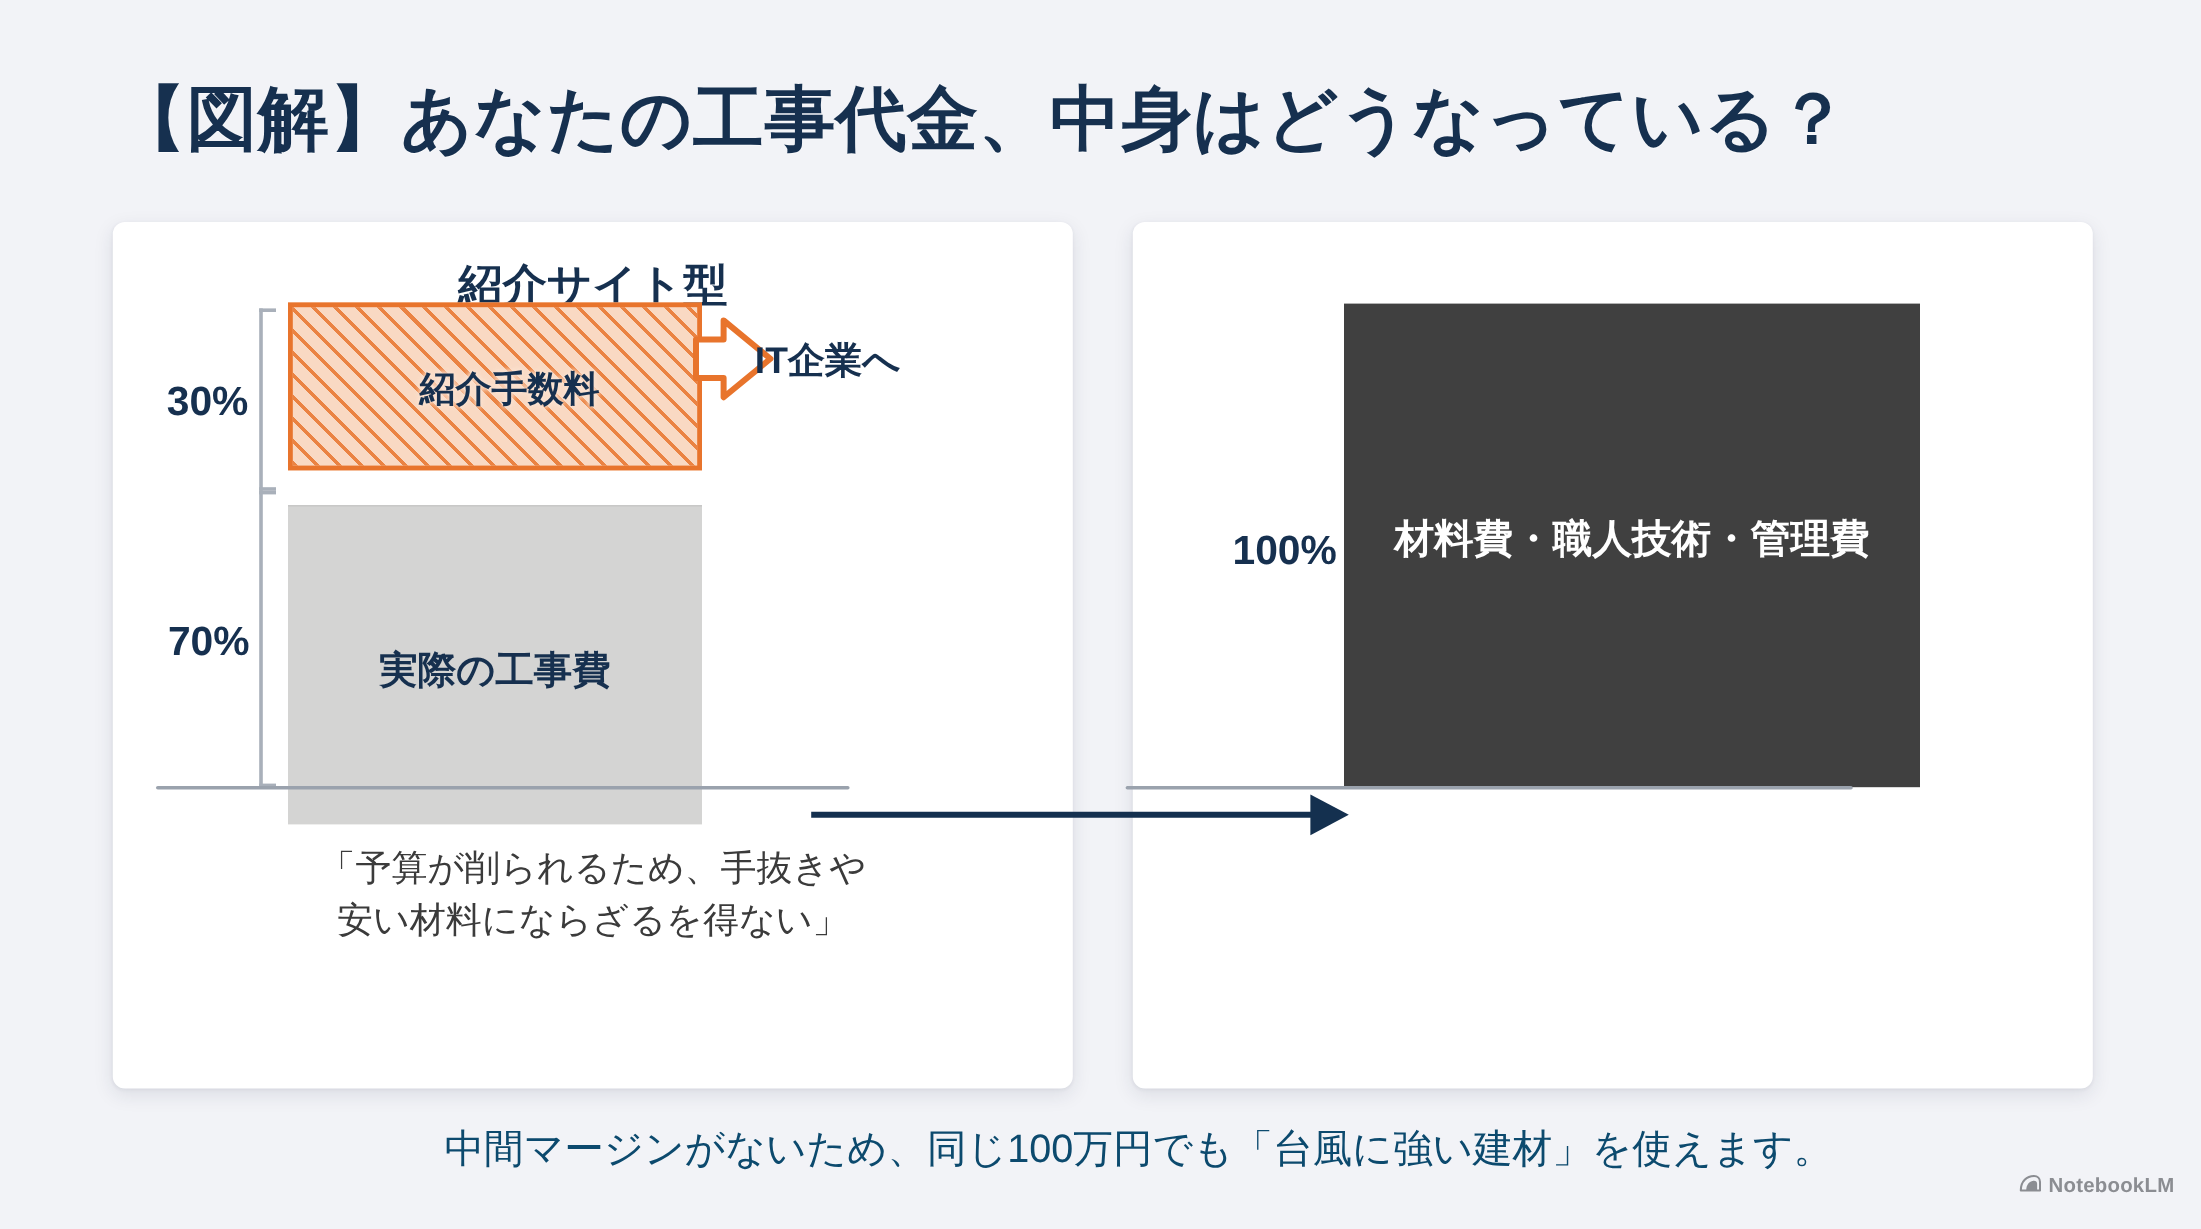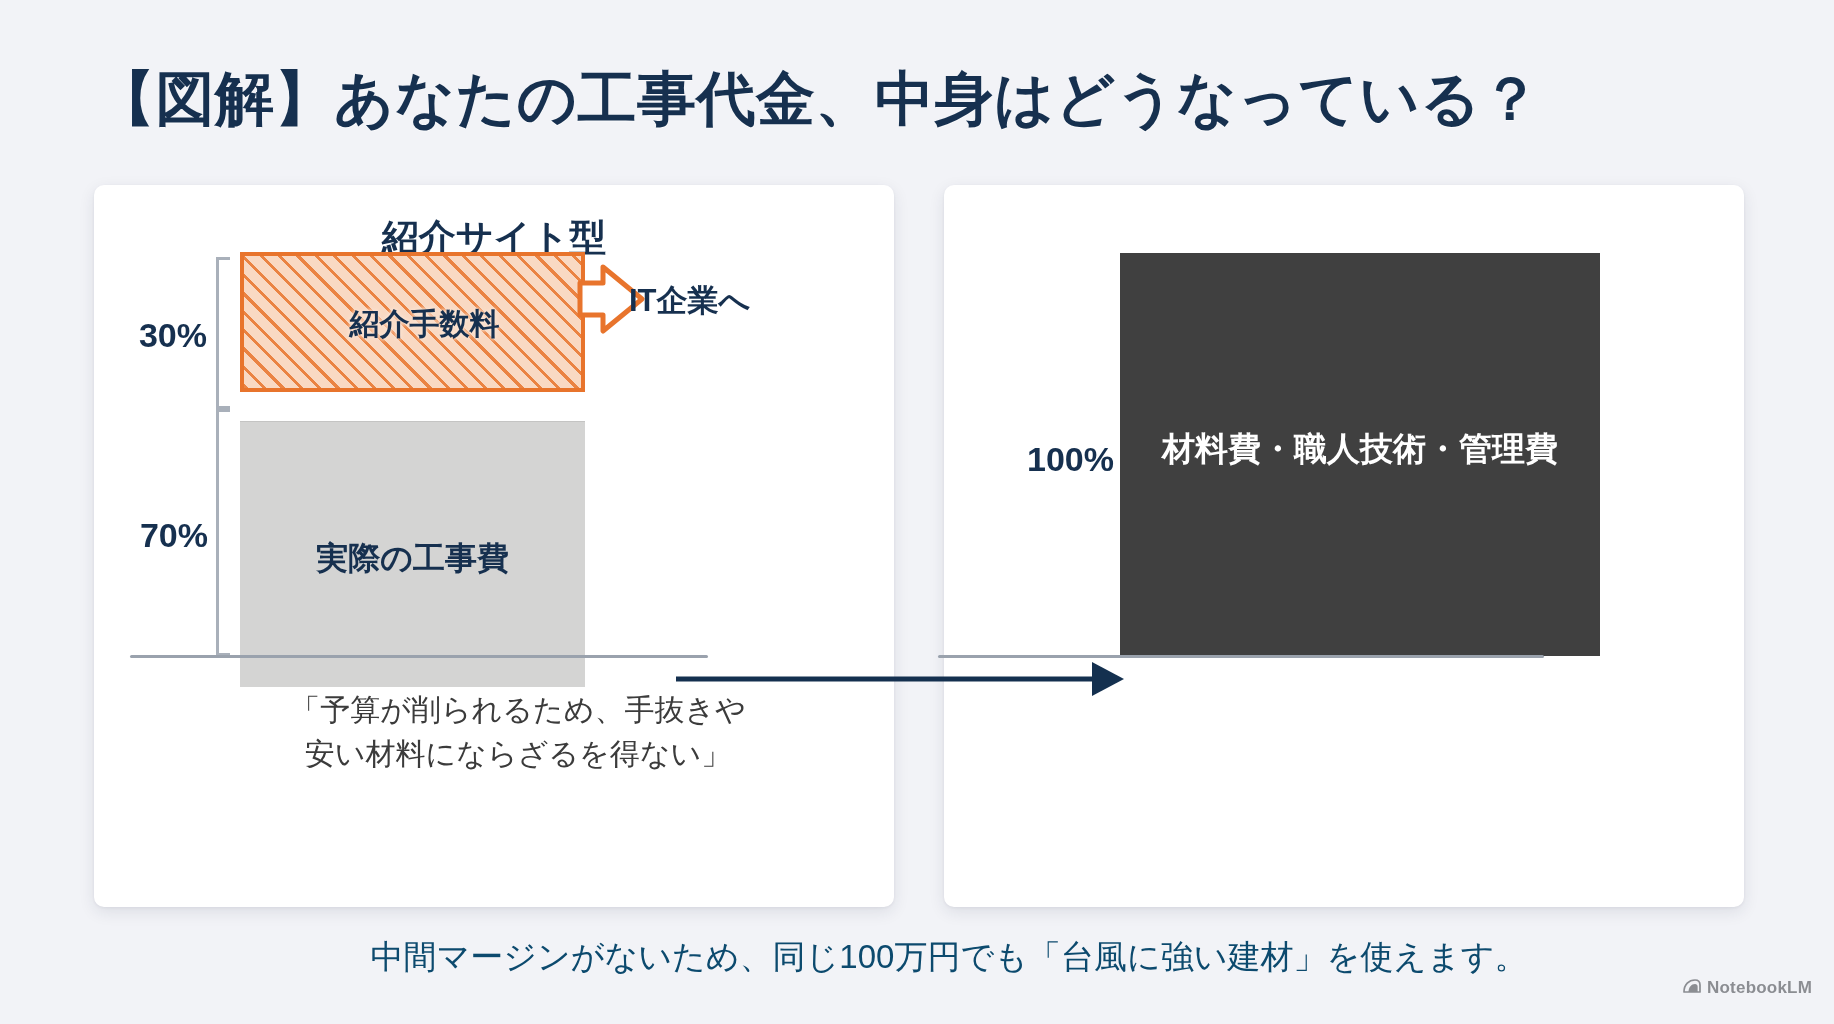--- a/index.html
+++ b/index.html
@@ -155,21 +155,21 @@
       <div class="grey-label" style="top:115px;">実際の工事費</div>
     </div>
 
     <svg class="ovl" width="800" height="722" viewBox="0 0 800 722">
       <path d="M 486 98 L 509 98 L 509 82 L 548 114 L 509 146 L 509 130 L 486 130 Z" fill="#ffffff" stroke="#e8742c" stroke-width="5" stroke-linejoin="round"></path>
     </svg>
     <div class="it-label" style="left:535px;top:95px;">IT企業へ</div>
 
     <div class="baseline" style="left:36px;top:470px;width:578px;"></div>
 
-    <div class="caption" style="top:503px;padding-left:24px;">「予算が削られるため、手抜きや
+    <div class="caption" style="top:517px;">「予算が削られるため、手抜きや
 安い材料にならざるを得ない」</div>
   </div>
 
   <div class="card" id="card-right">
 
     <div class="pct" style="left:-50px;top:255px;width:220px;">100%</div>
 
     <div class="navy-box" style="left:176px;top:68px;width:480px;height:403px;">
       <div class="navy-label" style="top:174px;">材料費・職人技術・管理費</div>
     </div>

